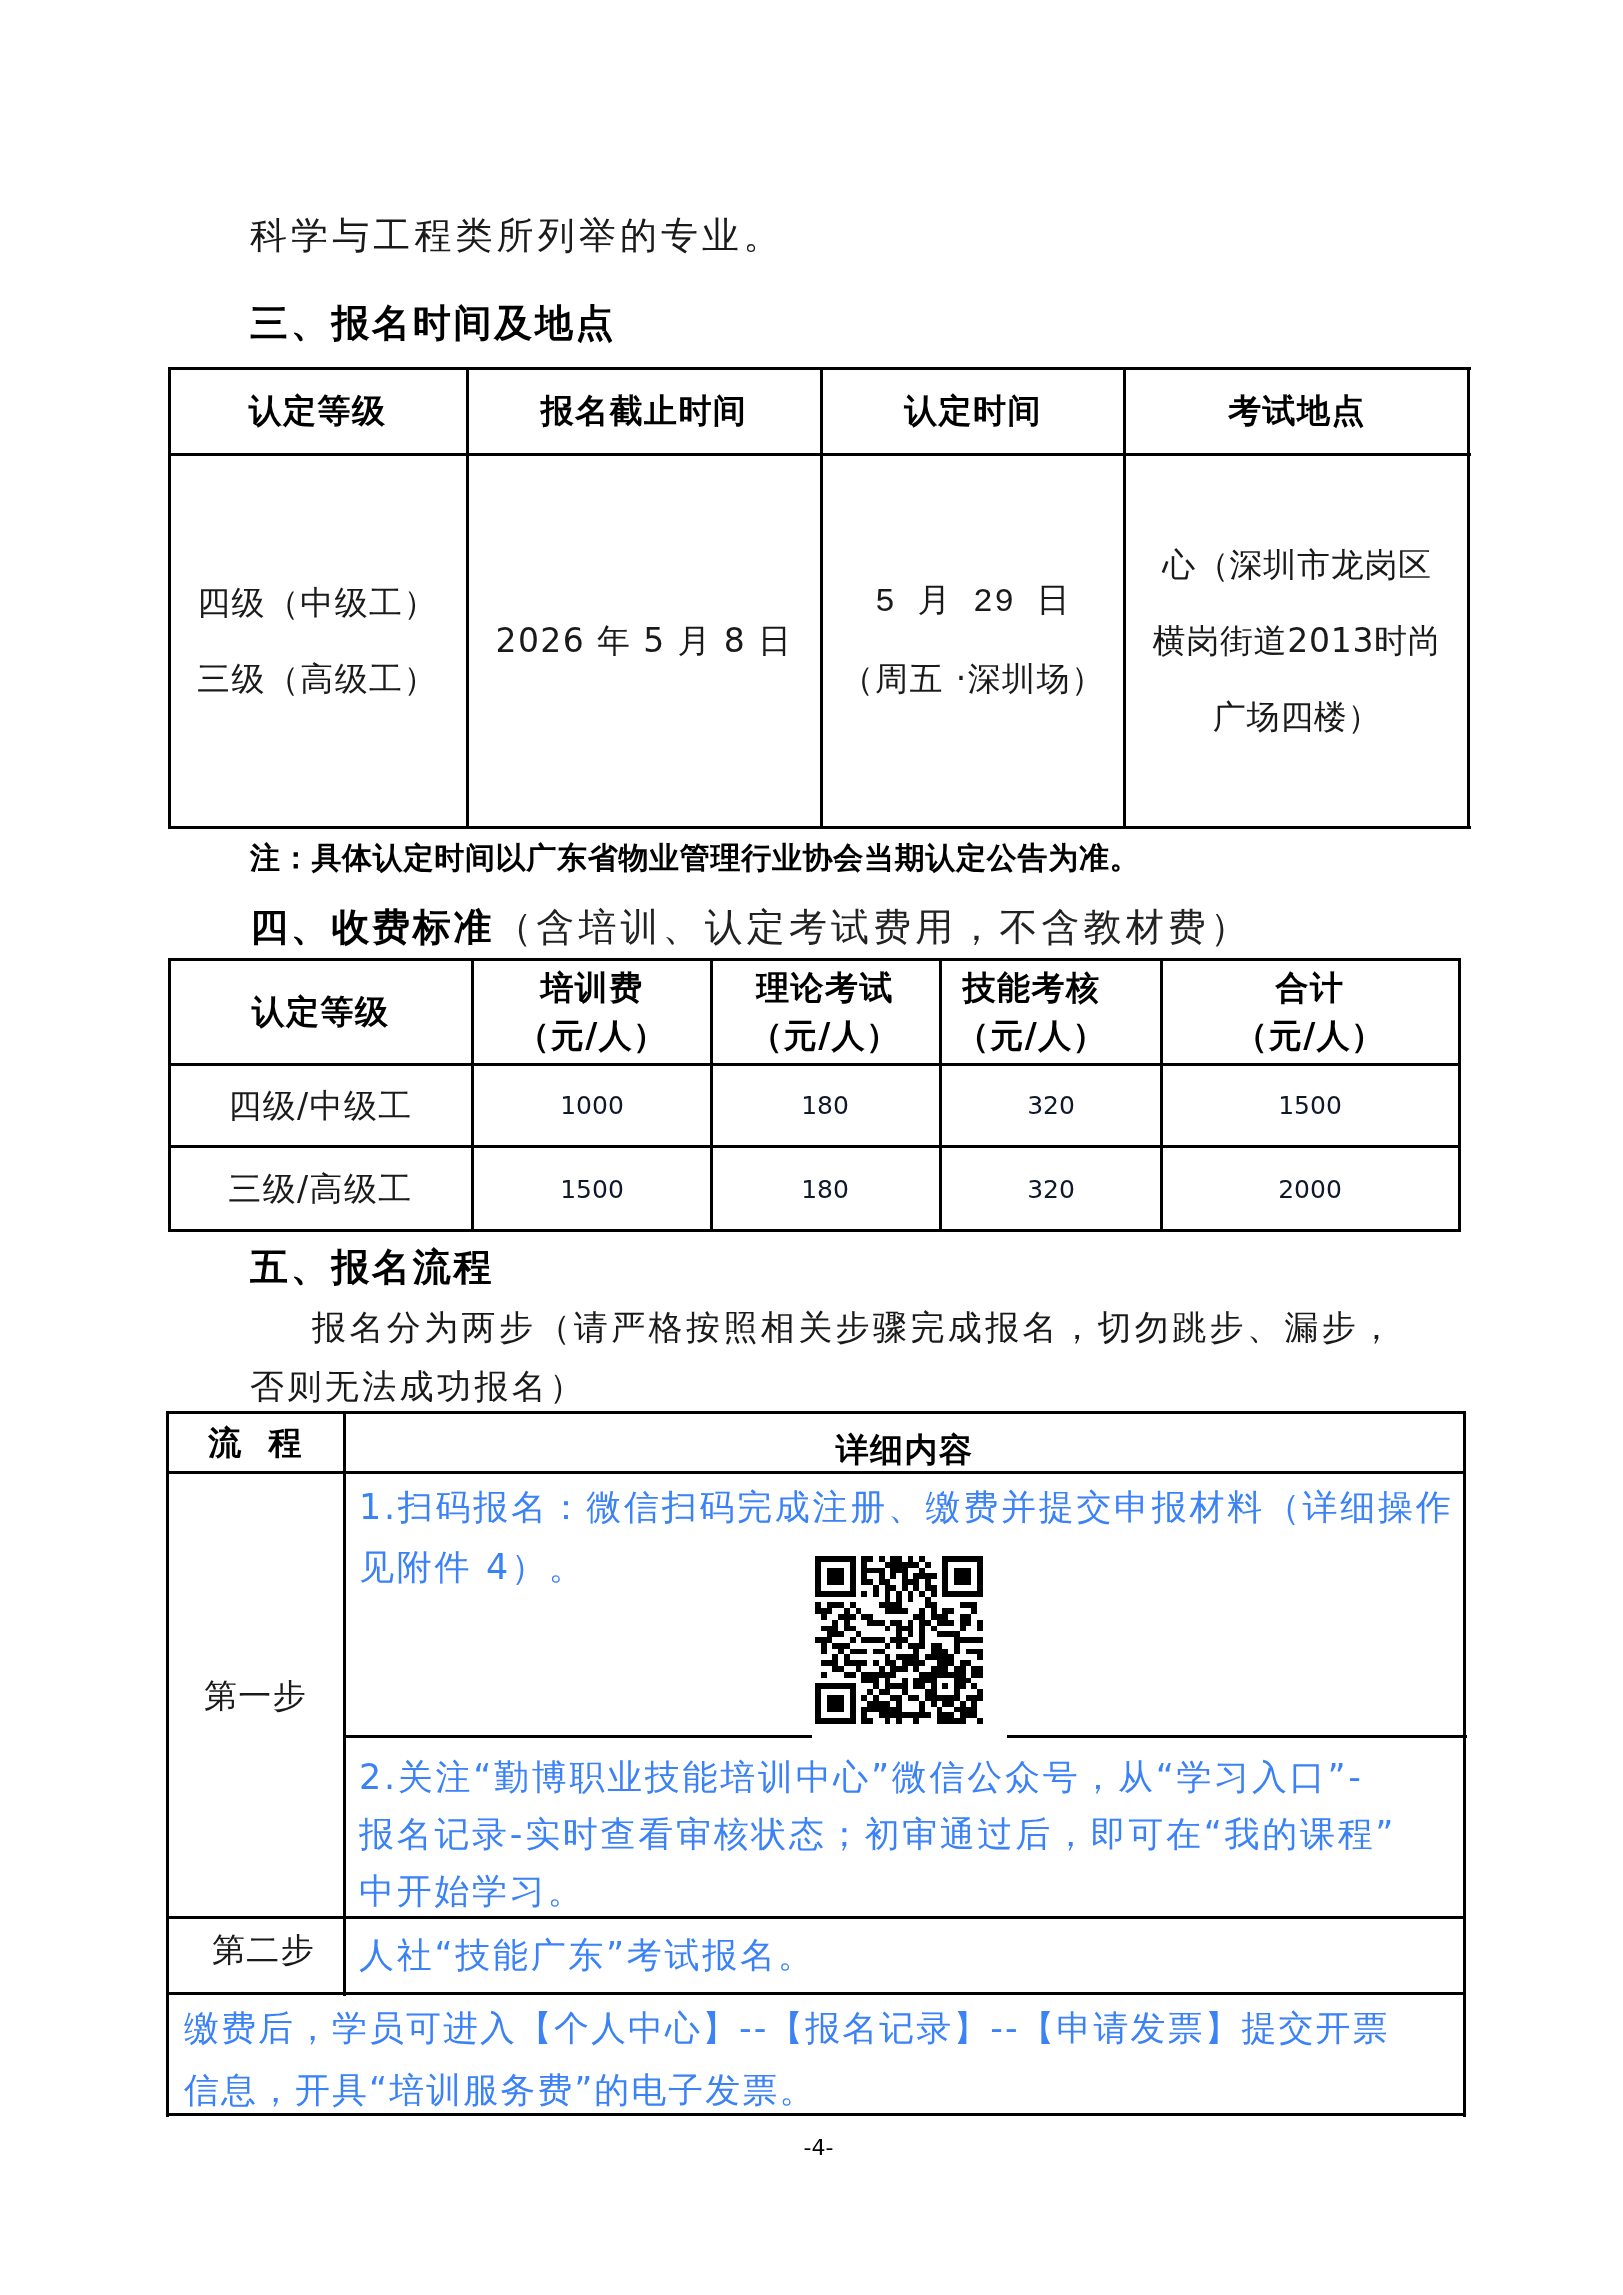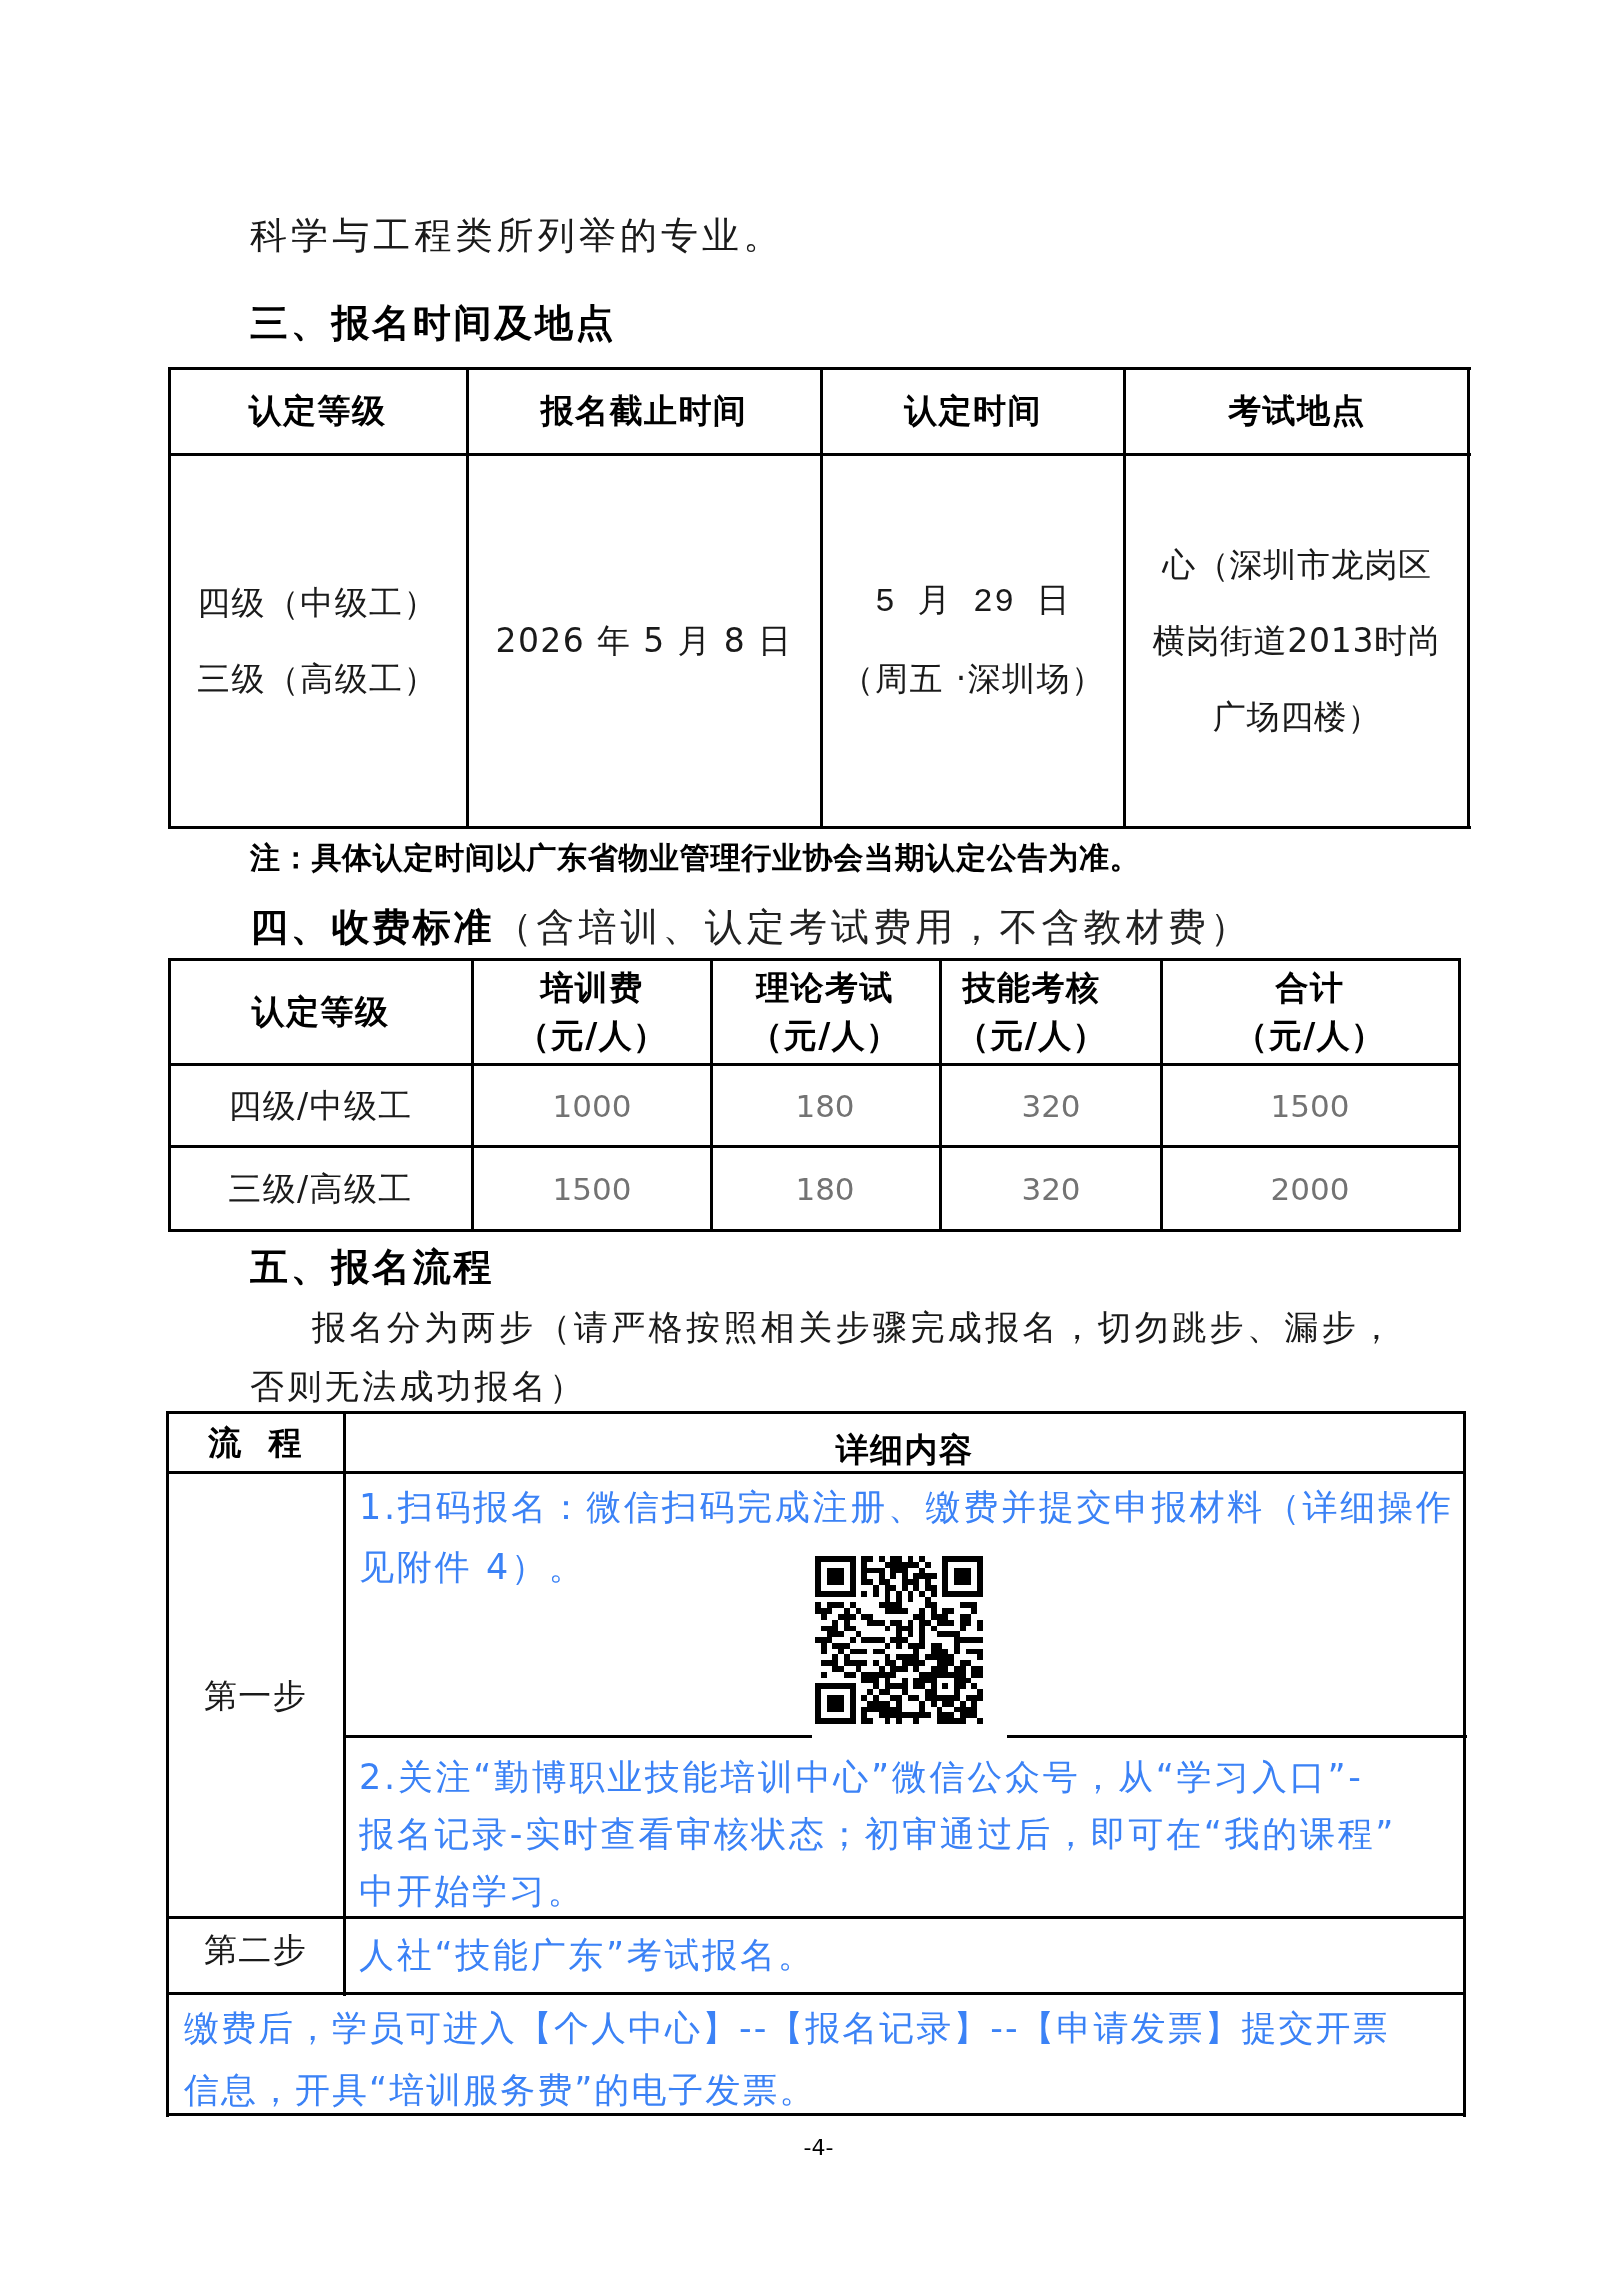--- a/index.html
+++ b/index.html
@@ -8,21 +8,21 @@
   .abs { position: absolute; white-space: nowrap; }
   .body-text { font-size: 37px; line-height: 1; color: #1a1a1a; font-weight: 300; letter-spacing: 4.1px; }
   .heading { font-size: 38px; line-height: 1; font-weight: bold; color: #000; letter-spacing: 2.7px; }
   .heading .paren { font-weight: normal; color: #222; letter-spacing: 4.1px; }
   .note { font-size: 30px; font-weight: bold; line-height: 1; color: #000; letter-spacing: 0.7px; }
   .hline { position: absolute; background: #000; height: 3.4px; }
   .vline { position: absolute; background: #000; width: 2.7px; }
   .cell { position: absolute; display: flex; align-items: center; justify-content: center; text-align: center; }
   .th { font-size: 33px; font-weight: bold; color: #000; letter-spacing: 1.4px; line-height: 1.45; }
   .td { font-size: 33px; color: #1a1a1a; line-height: 1.5; letter-spacing: 1.4px; }
-  .td-num { font-size: 31px; color: #737373; letter-spacing: 0; }
+  .td-num { font-size: 25px; color: #0f172a; letter-spacing: 0; }
   .ptext { position: absolute; font-size: 35px; color: #3b82f6; line-height: 60px; letter-spacing: 2.7px; white-space: nowrap; }
   .page-num { font-size: 22px; color: #000; }
   #qr svg { display: block; }
 </style>
 </head>
 <body>
 
 <div class="abs body-text" style="left:250px; top:217px;">科学与工程类所列举的专业。</div>
 
 <div class="abs heading" style="left:250px; top:304px;">三、报名时间及地点</div>
@@ -584,21 +584,21 @@
         <rect x="24" y="28" width="1" height="1" fill="#000"></rect>
         <rect x="25" y="28" width="1" height="1" fill="#000"></rect>
         <rect x="28" y="28" width="1" height="1" fill="#000"></rect>
       </svg>
   </div>
 
   <div class="ptext" style="left:359px; top:1747px;">2.关注“勤博职业技能培训中心”微信公众号，从“学习入口”-</div>
   <div class="ptext" style="left:359px; top:1804px;">报名记录-实时查看审核状态；初审通过后，即可在“我的课程”</div>
   <div class="ptext" style="left:359px; top:1861px;">中开始学习。</div>
 
-  <div class="cell td" style="left:168px; top:1920px; width:175px; height:60px;">第二步</div>
+  <div class="cell td" style="left:176px; top:1920px; width:175px; height:60px;">第二步</div>
   <div class="ptext" style="left:359px; top:1925px;">人社“技能广东”考试报名。</div>
 
   <div class="ptext" style="left:184px; top:1998px; letter-spacing:2px;">缴费后，学员可进入【个人中心】--【报名记录】--【申请发票】提交开票</div>
   <div class="ptext" style="left:184px; top:2060px; letter-spacing:2px;">信息，开具“培训服务费”的电子发票。</div>
 </div>
 
 <div class="abs page-num" style="left:798px; top:2135px; width:41px; text-align:center;">-4-</div>
 
 
 </body></html>

